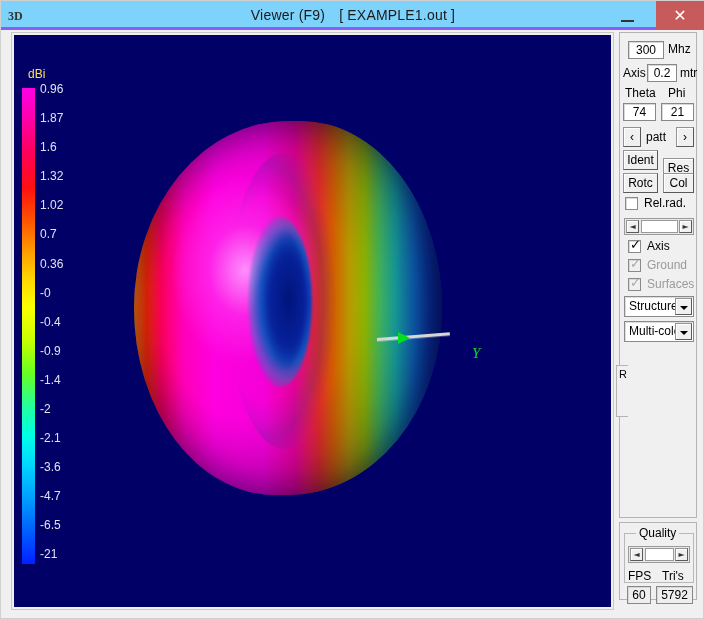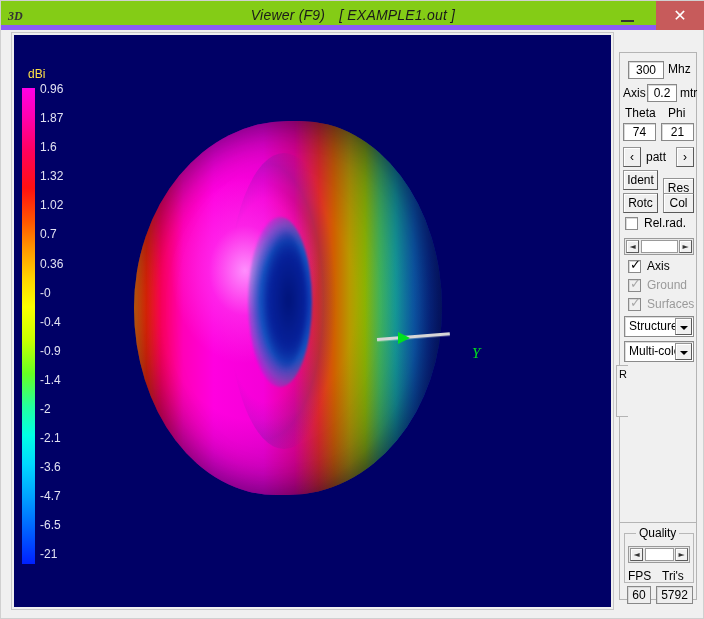--- a/index.html
+++ b/index.html
@@ -22,24 +22,23 @@
     border: 1px solid #d0d0d0;
     box-sizing: border-box;
   }
 
   
   .titlebar {
     position: absolute;
     left: 0; top: 0;
     width: 704px;
     height: 29px;
-    background: #84cc16;
-    border-bottom: 5px solid #8b5cf6;
-    box-sizing: border-box;
-    font-style: italic;
+    background: #7dd3fc;
+    border-bottom: 3px solid #8b5cf6;
+    box-sizing: border-box;
   }
   .app-icon {
     position: absolute;
     left: 7px; top: 6px;
     width: 18px; height: 18px;
     font-size: 12px;
     font-weight: bold;
     color: #333;
     line-height: 18px;
     font-family: "Liberation Serif", serif;
@@ -262,21 +261,20 @@
   }
 
   
   .panel {
     position: absolute;
     left: 618px; top: 31px;
     width: 78px; height: 486px;
     background: #f0f0f0;
     border: 1px solid #b4b4b4;
     box-sizing: border-box;
-    margin-top: 20px;
   }
   .fld {
     position: absolute;
     background: #ffffff;
     border: 1px solid #888;
     box-sizing: border-box;
     font-size: 12px;
     color: #000;
     text-align: center;
     line-height: 16px;

